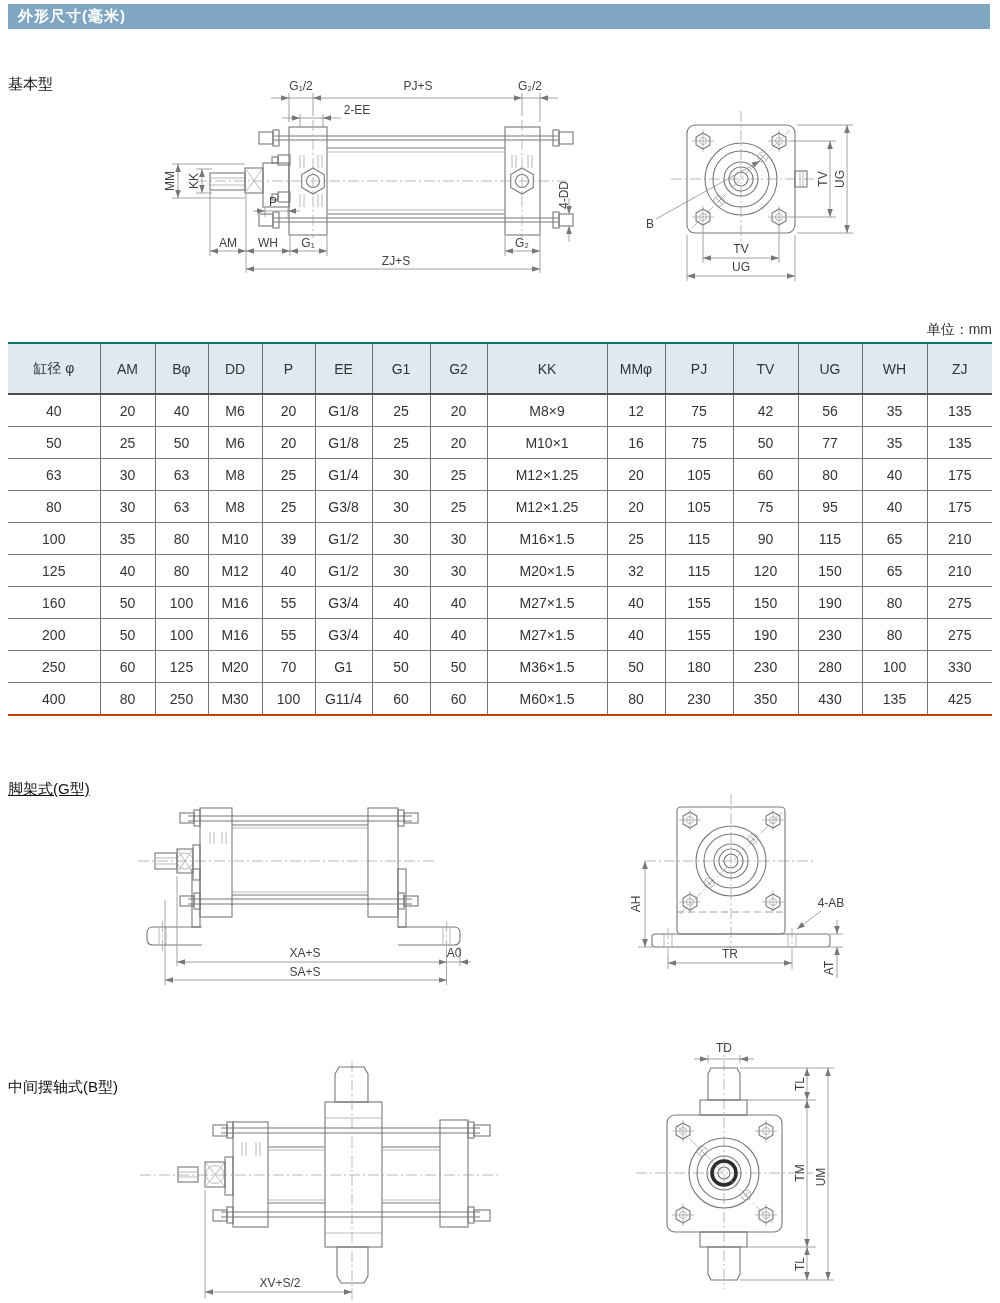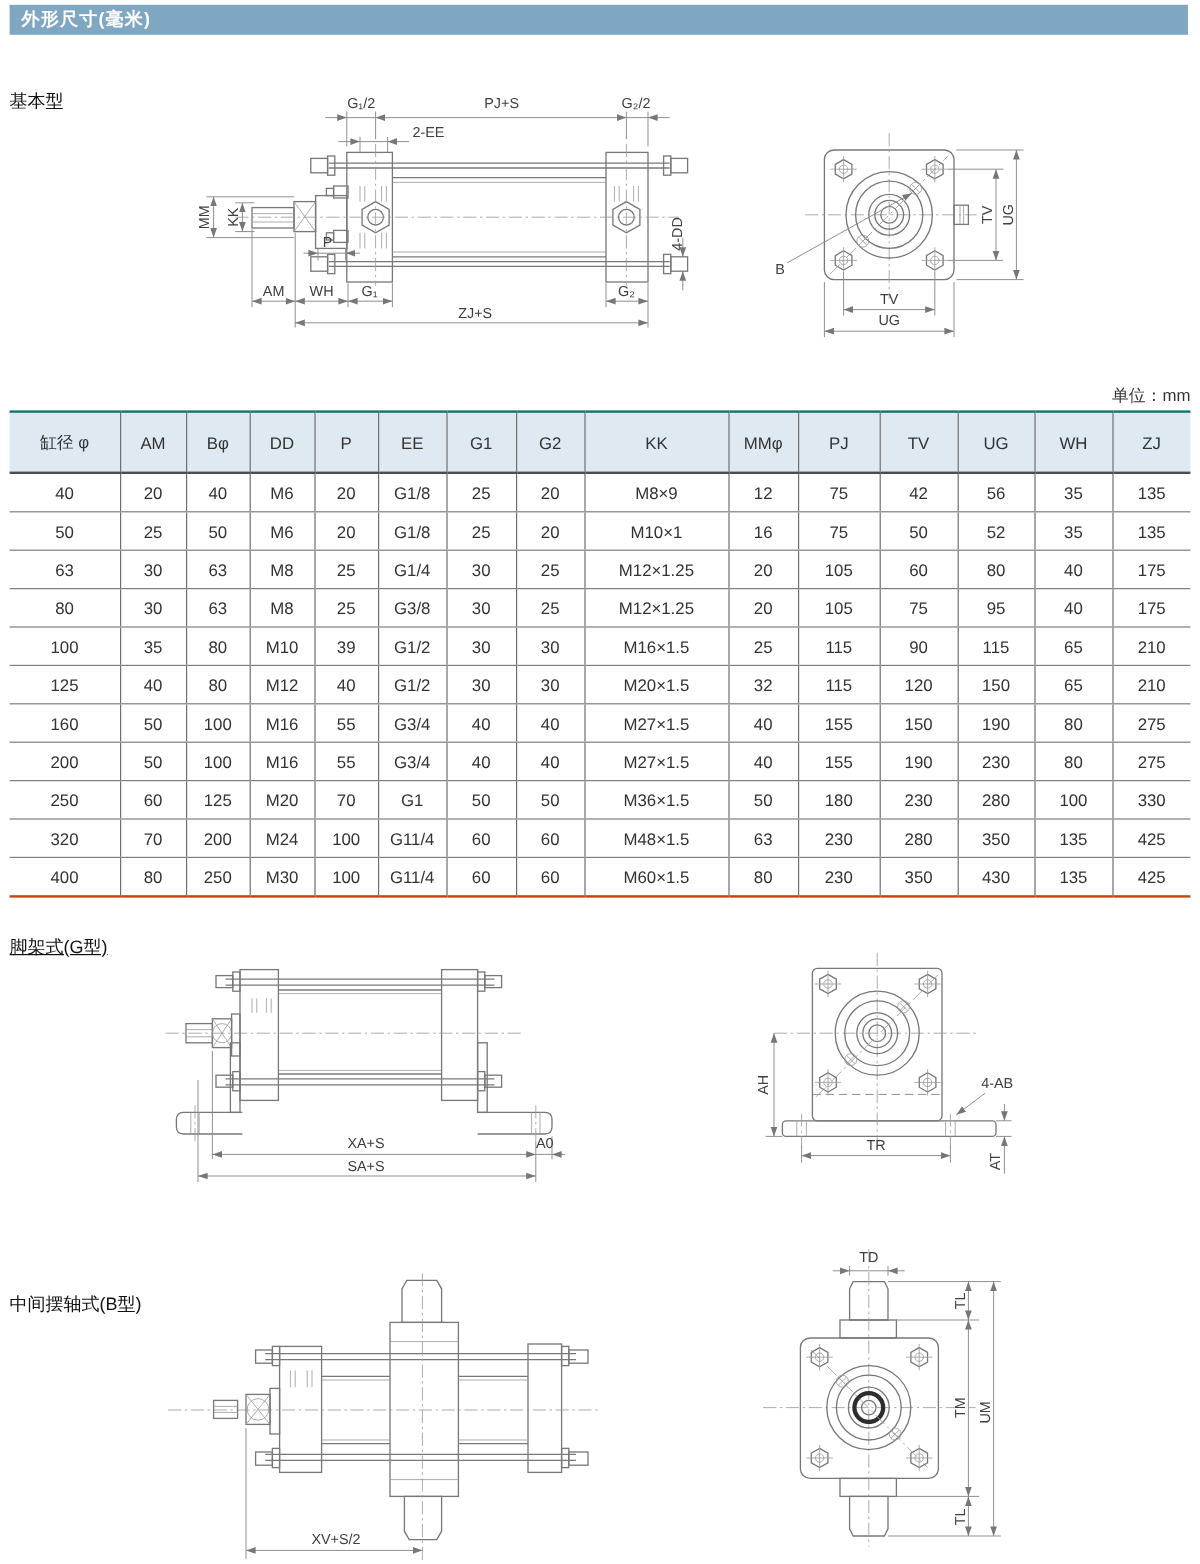--- a/index.html
+++ b/index.html
@@ -285,21 +285,21 @@
         <td>50</td>
         <td>M6</td>
         <td>20</td>
         <td>G1/8</td>
         <td>25</td>
         <td>20</td>
         <td>M10×1</td>
         <td>16</td>
         <td>75</td>
         <td>50</td>
-        <td>52</td>
+        <td>77</td>
         <td>35</td>
         <td>135</td>
       </tr>
       <tr>
         <td>63</td>
         <td>30</td>
         <td>63</td>
         <td>M8</td>
         <td>25</td>
         <td>G1/4</td>
@@ -407,37 +407,20 @@
         <td>G1</td>
         <td>50</td>
         <td>50</td>
         <td>M36×1.5</td>
         <td>50</td>
         <td>180</td>
         <td>230</td>
         <td>280</td>
         <td>100</td>
         <td>330</td>
-      </tr>
-      <tr>
-        <td>320</td>
-        <td>70</td>
-        <td>200</td>
-        <td>M24</td>
-        <td>100</td>
-        <td>G11/4</td>
-        <td>60</td>
-        <td>60</td>
-        <td>M48×1.5</td>
-        <td>63</td>
-        <td>230</td>
-        <td>280</td>
-        <td>350</td>
-        <td>135</td>
-        <td>425</td>
       </tr>
       <tr>
         <td>400</td>
         <td>80</td>
         <td>250</td>
         <td>M30</td>
         <td>100</td>
         <td>G11/4</td>
         <td>60</td>
         <td>60</td>

